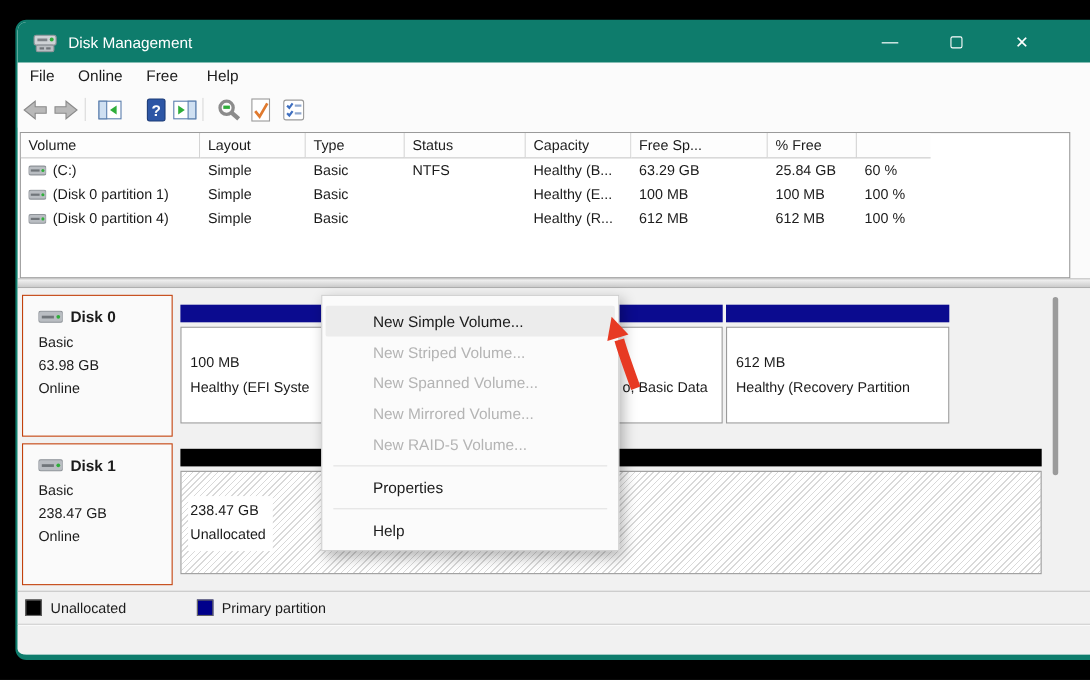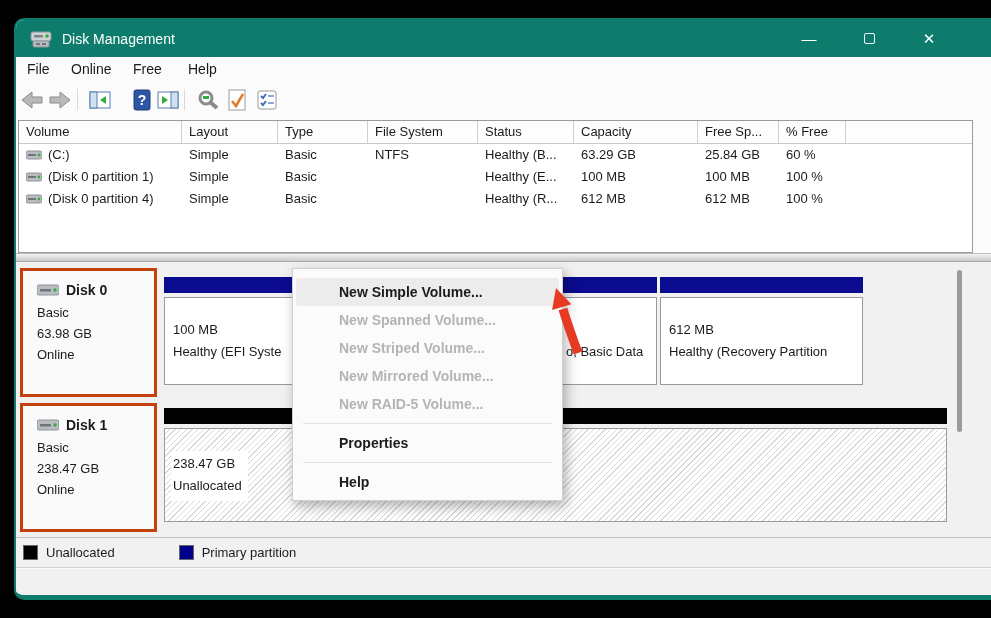--- a/index.html
+++ b/index.html
@@ -32,21 +32,21 @@
         border-bottom:1px solid #c9c9c9; background:#fdfdfd; white-space:nowrap; overflow:hidden; }
   .td { height:22px; line-height:22px; padding-left:7px; white-space:nowrap; overflow:hidden; }
   .vol-cell { display:flex; align-items:center; gap:6px; }
   .vol-ico { flex:0 0 16px; height:10px; }
   
   .splitter { position:absolute; left:0; top:233px; right:0; height:9px;
               background:linear-gradient(#f2f2f2,#cbcbcb); border-top:1px solid #bdbdbd; border-bottom:1px solid #a8a8a8; }
   
   .gpane { position:absolute; left:0; top:242px; right:0; height:275px; background:#f1f1f1; }
   .disklabel { position:absolute; left:4px; width:137px; height:129px; background:#fafafa;
-               border:3px solid #c2410c; font-size:13px; }
+               border:1px solid #c2410c; font-size:13px; }
   .disklabel .dhead { display:flex; align-items:center; gap:7px; margin:11px 0 4px 14px; font-weight:bold; font-size:14px; }
   .disklabel .dline { margin-left:14px; line-height:21px; }
   .pbar { position:absolute; height:16px; background:#0b0b8f; }
   .pbar.black { background:#000; }
   .pbox { position:absolute; height:88px; background:#fff; border:1px solid #9a9a9a;
           font-size:13px; overflow:hidden; }
   .pbox .l1 { position:absolute; left:8px; top:24px; white-space:nowrap; }
   .pbox .l2 { position:absolute; left:8px; top:46px; white-space:nowrap; }
   .hatch { background:#fff; background-image:repeating-linear-gradient(135deg, rgba(0,0,0,0) 0px, rgba(0,0,0,0) 3px, #d9d9d9 3px, #d9d9d9 4px); height:94px; }
   .hatch .txtpatch { position:absolute; left:6px; top:22px; background:#fff; padding:2px 6px 4px 2px; line-height:22px; white-space:nowrap; }
@@ -58,21 +58,21 @@
             display:flex; align-items:center; }
   .swatch { width:15px; height:15px; border:1px solid #666; display:inline-block; }
   .sw-black { background:#000; margin-left:7px; }
   .sw-blue  { background:#00008b; margin-left:64px; }
   .legend span.lbl { margin-left:8px; }
   .statusarea { position:absolute; left:0; top:549px; right:0; bottom:0; background:#f1f1f1; }
   
   .ctxmenu { position:absolute; left:276px; top:248px; width:271px; background:#fbfbfb;
              border:1px solid #cfcfcf; box-shadow:3px 5px 12px rgba(0,0,0,.3); z-index:50;
              padding:9px 0 4px 0; font-size:14px; }
-  .mi { height:28px; line-height:28px; padding-left:43px; margin:0 3px; white-space:nowrap;font-weight:bold; }
+  .mi { height:28px; line-height:28px; padding-left:43px; margin:0 3px; white-space:nowrap; }
   .mi.hl { background:#ececec; border-radius:2px; }
   .mi.dis { color:#b4b4b4; }
   .msep { height:1px; background:#e2e2e2; margin:5px 10px; }
   .arrow-svg { position:absolute; left:520px; top:255px; z-index:60; }
 </style>
 </head>
 <body>
 
 <div id="window">
 
@@ -139,21 +139,20 @@
       <line x1="13" y1="8" x2="19" y2="8" stroke="#8fa8cf" stroke-width="2"></line>
       <line x1="13" y1="15" x2="19" y2="15" stroke="#8fa8cf" stroke-width="2"></line>
     </svg>
   </div>
 
   <div class="tablepane">
     <div class="tgrid">
       <div class="th">Volume</div>
       <div class="th">Layout</div>
       <div class="th">Type</div>
-      <div class="th">File System</div>
       <div class="th">Status</div>
       <div class="th">Capacity</div>
       <div class="th">Free Sp...</div>
       <div class="th">% Free</div>
       <div class="th" style="border-right:none"></div>
     </div>
     <div class="tgrid">
       <div class="td vol-cell">
           <svg class="vol-ico" viewBox="0 0 16 10">
             <rect x="0" y="1" width="16" height="8" rx="2" fill="#b9bdc2" stroke="#8f9499"></rect>
@@ -266,22 +265,22 @@
   <div class="legend">
     <span class="swatch sw-black"></span>
     <span class="lbl">Unallocated</span>
     <span class="swatch sw-blue"></span>
     <span class="lbl">Primary partition</span>
   </div>
   <div class="statusarea"></div>
 
   <div class="ctxmenu">
     <div class="mi hl">New Simple Volume...</div>
+    <div class="mi dis">New Striped Volume...</div>
     <div class="mi dis">New Spanned Volume...</div>
-    <div class="mi dis">New Striped Volume...</div>
     <div class="mi dis">New Mirrored Volume...</div>
     <div class="mi dis">New RAID-5 Volume...</div>
     <div class="msep"></div>
     <div class="mi">Properties</div>
     <div class="msep"></div>
     <div class="mi">Help</div>
   </div>
 
   <svg class="arrow-svg" width="70" height="95" viewBox="0 0 70 95">
     <path d="M 42 78 Q 30 45 27 34" fill="none" stroke="#e73a23" stroke-width="9"></path>

